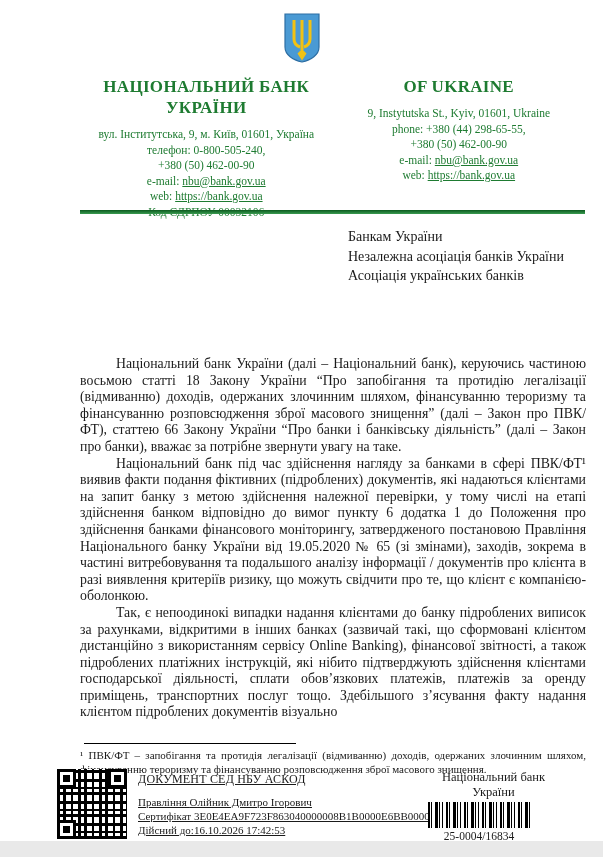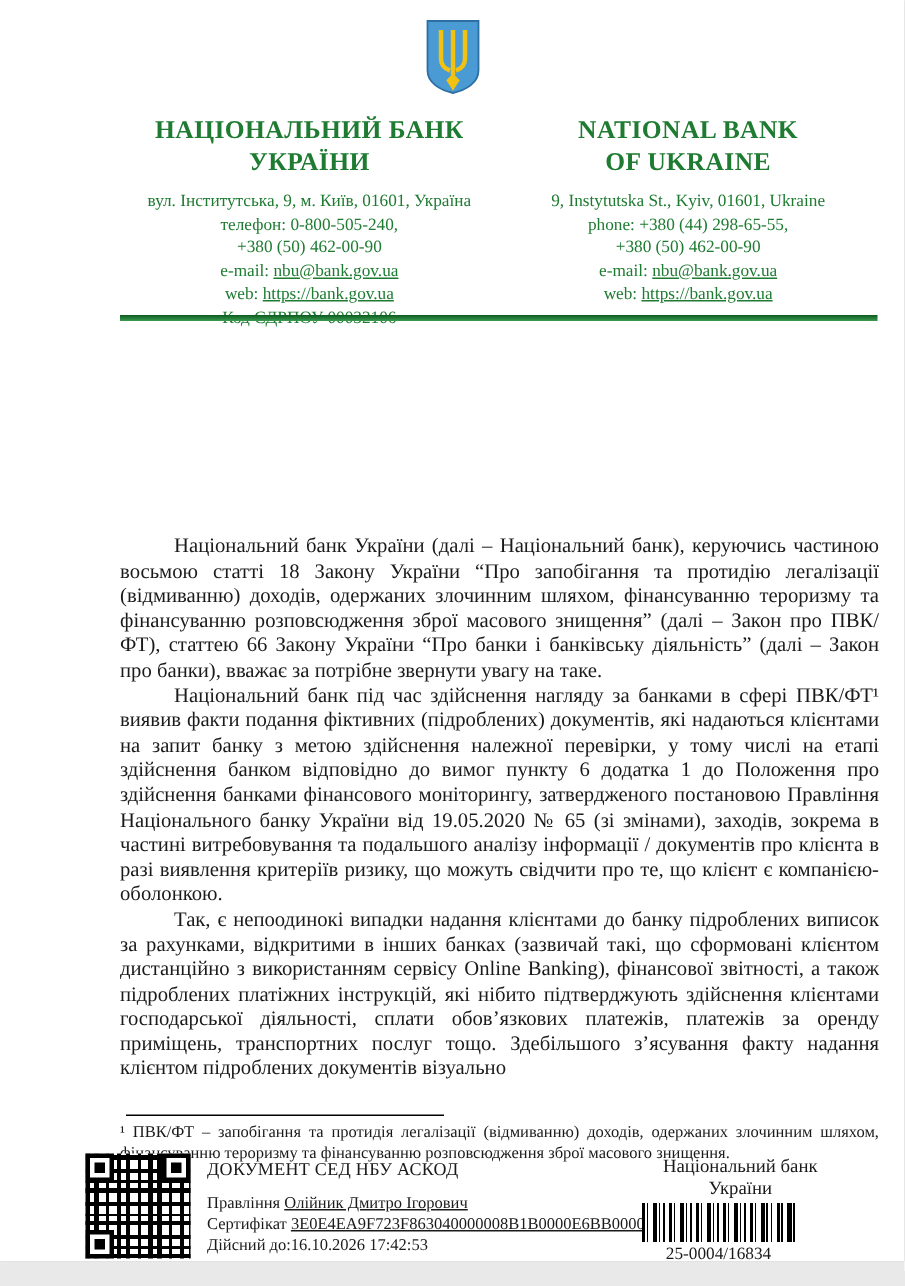--- a/index.html
+++ b/index.html
@@ -30,21 +30,21 @@
   .fnsep{width:212px;border:0;border-top:1px solid #000;margin:22px 0 5px 4px;}
   .footnote{font-size:11px;line-height:13.5px;text-align:justify;}
   
   .footer{position:absolute;left:0;bottom:0;width:603px;height:76px;}
   .qr{position:absolute;left:57px;top:4px;width:70px;height:70px;background:
     repeating-linear-gradient(90deg,#000 0 3px,transparent 3px 6px,#000 6px 9px,transparent 9px 14px,#000 14px 16px,transparent 16px 21px),
     repeating-linear-gradient(0deg,#000 0 3px,#fff 3px 6px,#000 6px 8px,#fff 8px 13px,#000 13px 16px,#fff 16px 22px);}
   .finder{position:absolute;width:19px;height:19px;background:#fff;border:3px solid #000;box-sizing:border-box;}
   .finder::after{content:"";position:absolute;inset:3px;background:#000;}
   .f1{left:0;top:0}.f2{right:0;top:0}.f3{left:0;bottom:0}
-  .sig{position:absolute;left:138px;top:7px;font-size:11px;line-height:14px;}
+  .sig{position:absolute;left:138px;top:7px;font-size:11px;line-height:14px;text-decoration:underline;}
   .sig .docsys{font-size:12px;letter-spacing:.2px;margin-bottom:9px;}
   .u{text-decoration:underline;}
   .reg{position:absolute;left:400px;top:5px;width:158px;text-align:center;}
   .reg .org{font-size:12.5px;line-height:15px;margin-left:29px;}
   .barcode{width:102px;height:26px;margin:2px auto 1px auto;background:
     repeating-linear-gradient(90deg,#000 0 2px,#fff 2px 3px,#000 3px 4px,#fff 4px 7px,#000 7px 10px,#fff 10px 11px,#000 11px 12px,#fff 12px 14px,#000 14px 15px,#fff 15px 18px);}
   .reg .num{font-size:11.5px;line-height:14.5px;}
 </style>
 </head>
 <body>
@@ -73,35 +73,39 @@
         <div>вул. Інститутська, 9, м. Київ, 01601, Україна</div>
         <div>телефон: 0-800-505-240,</div>
         <div>+380 (50) 462-00-90</div>
         <div><span>e-mail: </span><span class="glink">nbu@bank.gov.ua</span></div>
         <div><span>web: </span><span class="glink">https://bank.gov.ua</span></div>
         <div>Код ЄДРПОУ 00032106</div>
       </div>
     </div>
     <div class="hcol">
       <div class="htitle">
-        <div>NATIONAL BANK</div>
         <div>OF UKRAINE</div>
       </div>
       <div class="addr">
         <div>9, Instytutska St., Kyiv, 01601, Ukraine</div>
         <div>phone: +380 (44) 298-65-55,</div>
         <div>+380 (50) 462-00-90</div>
         <div><span>e-mail: </span><span class="glink">nbu@bank.gov.ua</span></div>
         <div><span>web: </span><span class="glink">https://bank.gov.ua</span></div>
       </div>
     </div>
   </div>
 
   <div class="rule"></div>
 
+  <div class="recipients">
+    <div>Банкам України</div>
+    <div>Незалежна асоціація банків України</div>
+    <div>Асоціація українських банків</div>
+  </div>
 
 
   <div class="content">
     <p>Національний банк України (далі – Національний банк), керуючись частиною восьмою статті 18 Закону України “Про запобігання та протидію легалізації (відмиванню) доходів, одержаних злочинним шляхом, фінансуванню тероризму та фінансуванню розповсюдження зброї масового знищення” (далі – Закон про ПВК/ФТ), статтею 66 Закону України “Про банки і банківську діяльність” (далі – Закон про банки), вважає за потрібне звернути увагу на таке.</p>
     <p>Національний банк під час здійснення нагляду за банками в сфері ПВК/ФТ¹ виявив факти подання фіктивних (підроблених) документів, які надаються клієнтами на запит банку з метою здійснення належної перевірки, у тому числі на етапі здійснення банком відповідно до вимог пункту 6 додатка 1 до Положення про здійснення банками фінансового моніторингу, затвердженого постановою Правління Національного банку України від 19.05.2020 № 65 (зі змінами), заходів, зокрема в частині витребовування та подальшого аналізу інформації / документів про клієнта в разі виявлення критеріїв ризику, що можуть свідчити про те, що клієнт є компанією-оболонкою.</p>
     <p>Так, є непоодинокі випадки надання клієнтами до банку підроблених виписок за рахунками, відкритими в інших банках (зазвичай такі, що сформовані клієнтом дистанційно з використанням сервісу Online Banking), фінансової звітності, а також підроблених платіжних інструкцій, які нібито підтверджують здійснення клієнтами господарської діяльності, сплати обов’язкових платежів, платежів за оренду приміщень, транспортних послуг тощо. Здебільшого з’ясування факту надання клієнтом підроблених документів візуально</p>
     <hr class="fnsep">
     <div class="footnote">¹ ПВК/ФТ – запобігання та протидія легалізації (відмиванню) доходів, одержаних злочинним шляхом, фінансуванню тероризму та фінансуванню розповсюдження зброї масового знищення.</div>
   </div>
 

